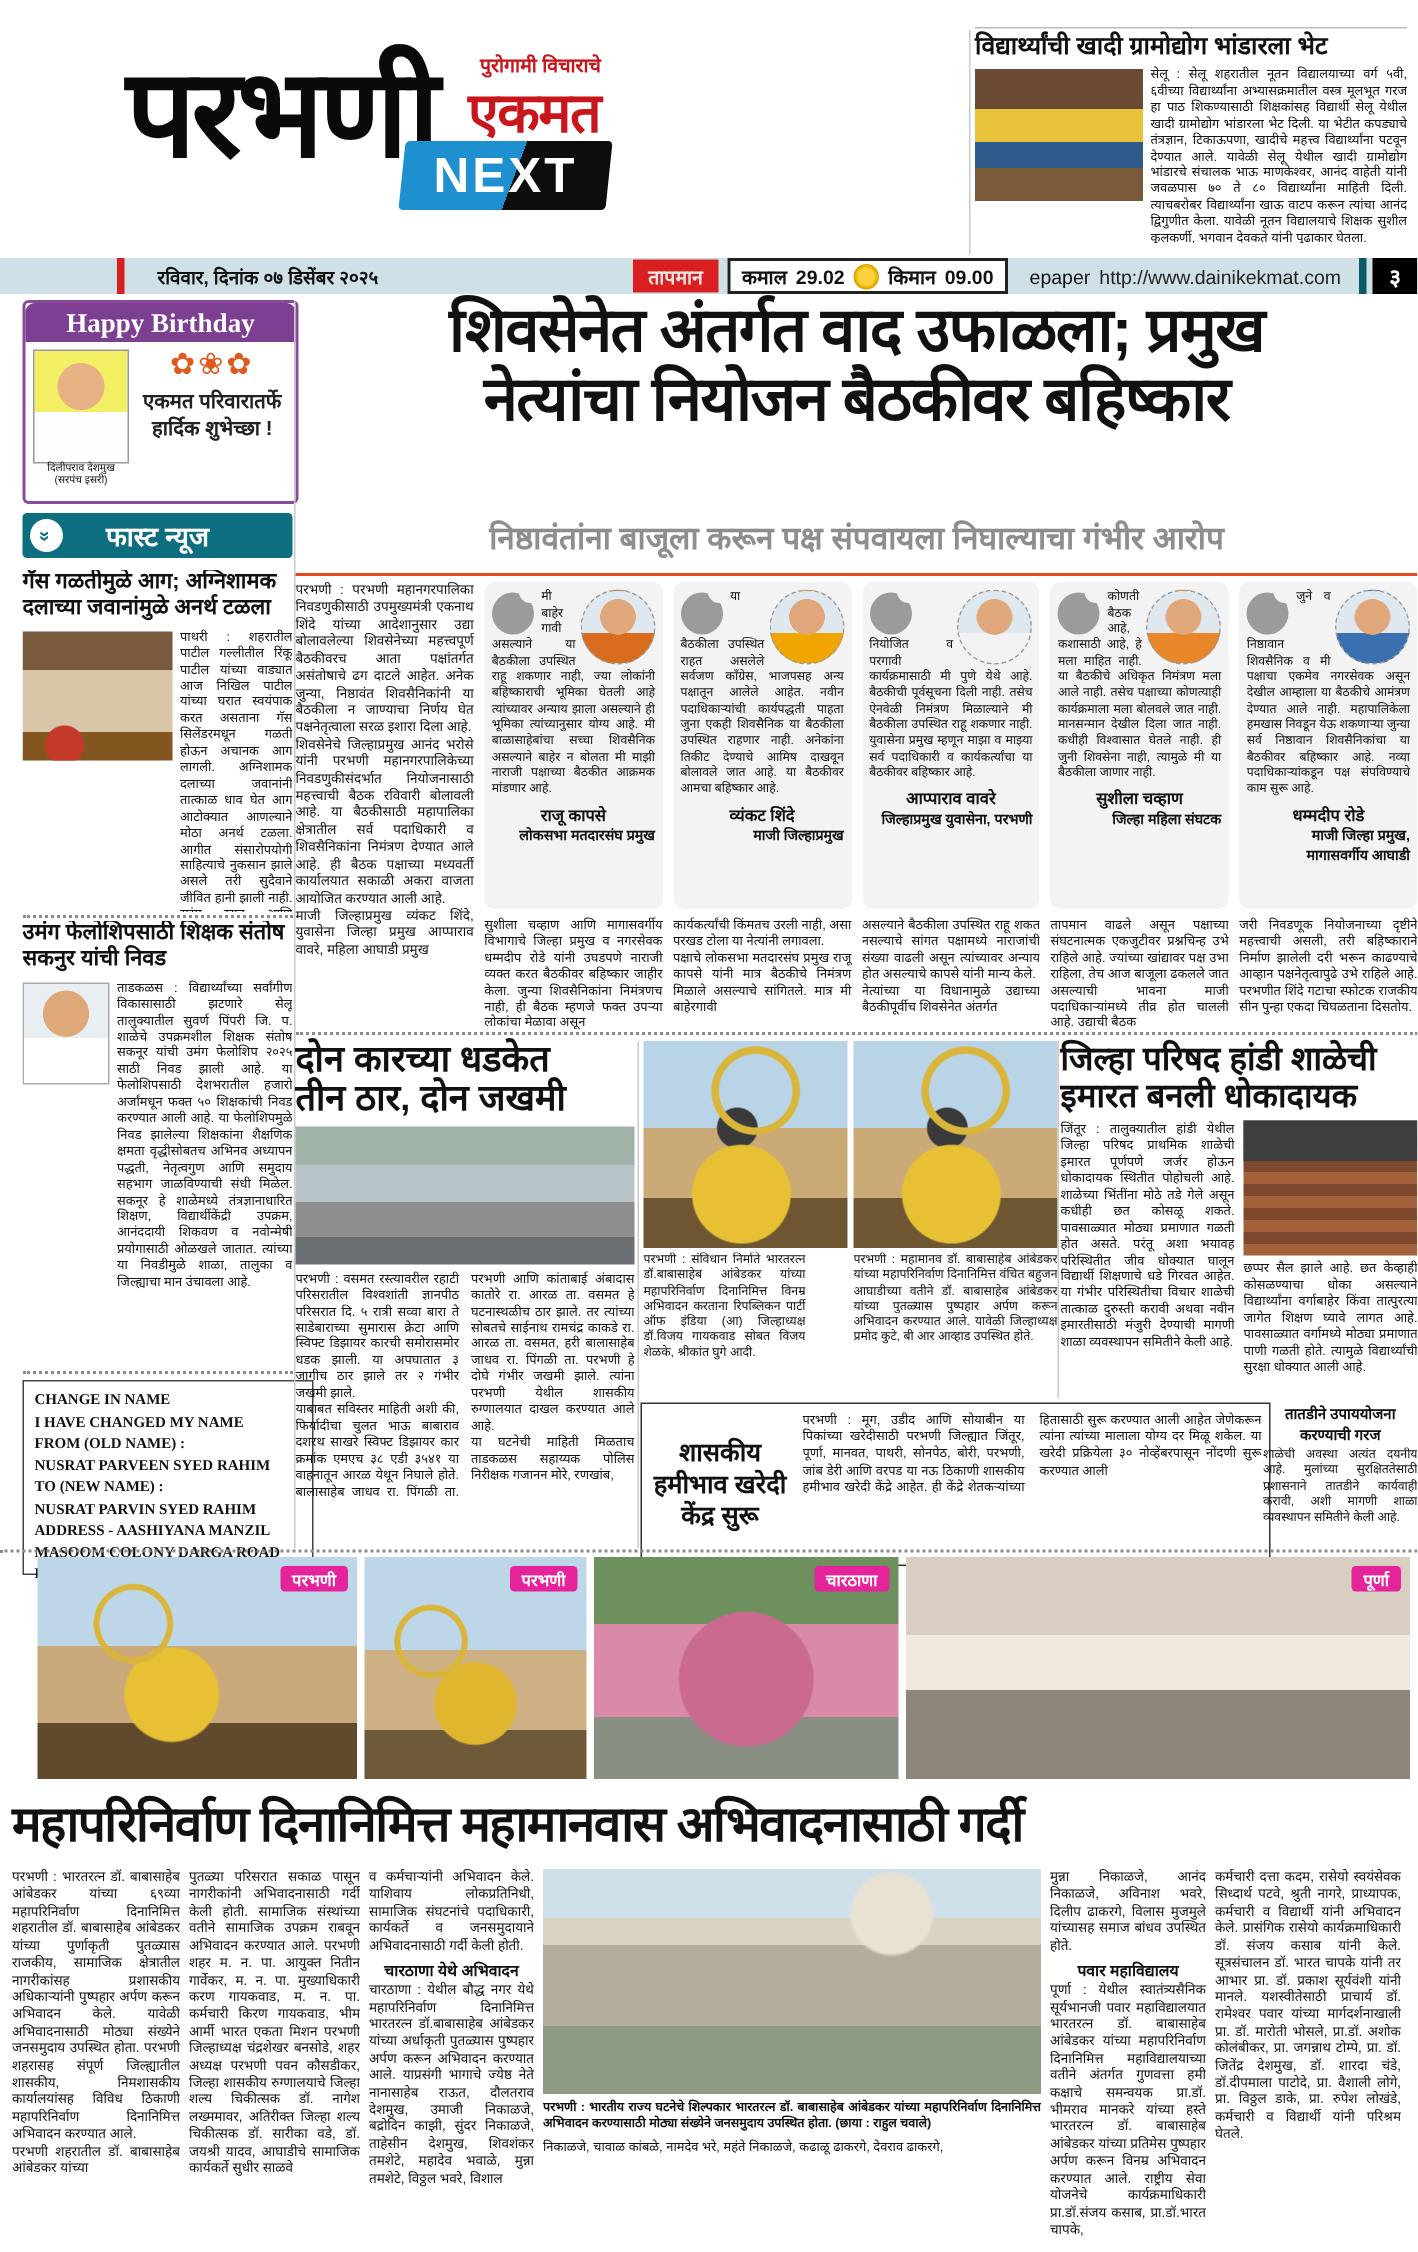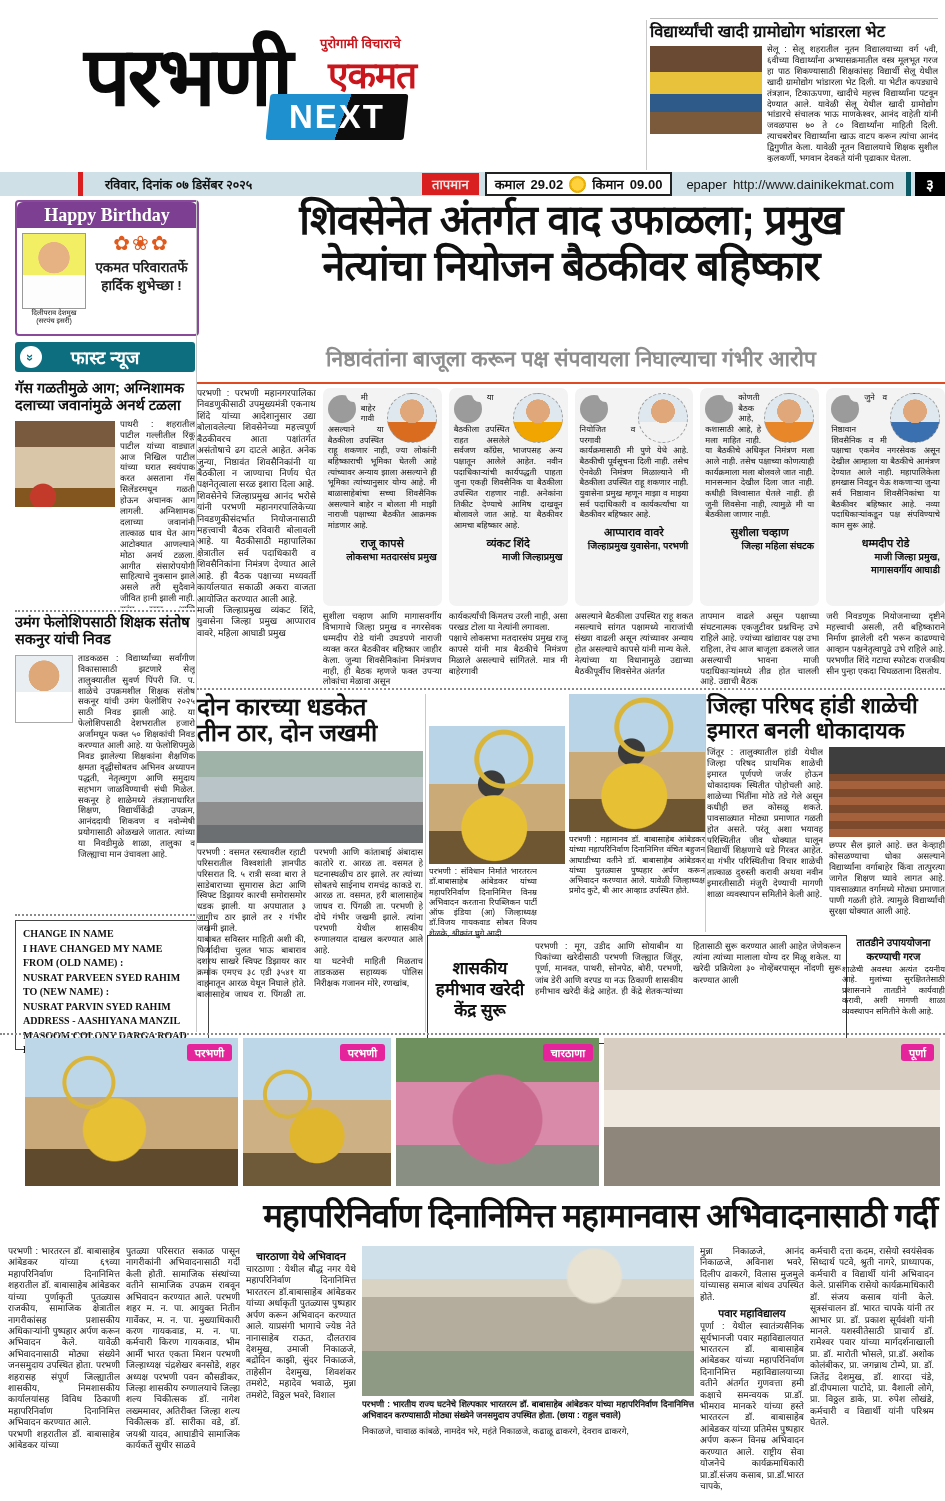--- a/index.html
+++ b/index.html
@@ -6,21 +6,21 @@
   body{font-family:"Liberation Sans","DejaVu Sans",sans-serif;color:#111;}
   #page{position:relative;width:945px;height:1501px;background:#fff;overflow:hidden;}
   .abs{position:absolute;}
   .pre{white-space:pre-line;}
   .bt{font-size:8.6px;line-height:1.27;text-align:justify;overflow:hidden;}
   .hid{overflow:hidden;}
 
   
   .city{left:84px;top:36px;font-size:82px;line-height:1;font-weight:800;letter-spacing:-3px;color:#0a0a0a;}
   .tagline{left:320px;top:34px;font-size:13px;font-weight:bold;color:#c9161d;}
-  .brand{left:328px;top:48px;font-size:37px;font-weight:800;color:#c9161d;letter-spacing:-1px;}
+  .brand{left:312px;top:48px;font-size:37px;font-weight:800;color:#c9161d;letter-spacing:-1px;}
   .next-logo{left:268px;top:94px;width:138px;height:46px;background:linear-gradient(105deg,#1e90cf 0 54%,#0d0d0d 54%);transform:skew(-6deg);display:flex;align-items:center;justify-content:center;border-radius:3px;}
   .next-logo span{transform:skew(6deg);color:#fff;font-weight:800;font-size:33px;letter-spacing:2px;}
 
   
   .khadi{left:650px;top:18px;width:288px;height:152px;border-top:1px solid #bbb;padding-top:3px;}
   .khadi h1{margin:0 0 3px 0;font-size:16.5px;line-height:1.15;font-weight:800;}
   .vline{border-left:1px solid #c9c9c9;width:0;}
 
   
   .datebar{left:0;top:172px;width:945px;height:24px;background:#cfe0e6;display:flex;align-items:center;font-size:12px;}
@@ -98,21 +98,21 @@
   
   .prow{left:25px;top:1038px;width:920px;height:148px;display:flex;gap:5px;}
   .prow .fig2{position:relative;height:148px;}
   .ptag{position:absolute;top:6px;right:6px;background:#e5239a;color:#fff;font-size:11px;font-weight:bold;padding:1px 8px;border-radius:3px;}
   .ev1{background:radial-gradient(circle at 30% 30%,transparent 0 22px,#d9b53c 23px 26px,transparent 27px),radial-gradient(circle at 42% 62%,#e8c033 0 20%,transparent 21%),linear-gradient(180deg,#bed7e8 0 40%,#c9a979 40% 75%,#5f4a2e 75%);}
   .ev2{background:radial-gradient(circle at 30% 38%,transparent 0 20px,#d9b53c 21px 24px,transparent 25px),radial-gradient(circle at 50% 66%,#e0b62e 0 22%,transparent 23%),linear-gradient(180deg,#bed7e8 0 42%,#cdb184 42% 78%,#6e5a38 78%);}
   .ev3{background:radial-gradient(circle at 50% 55%,#c96a8e 0 34%,transparent 35%),linear-gradient(180deg,#6e8f5e 0 30%,#d88aa8 30% 72%,#8a8f84 72%);}
   .ev4{background:linear-gradient(180deg,#d8cfc2 0 35%,#efe9df 35% 60%,#8f867b 60%),repeating-linear-gradient(90deg,transparent 0 26px,rgba(60,60,60,.25) 26px 28px);}
 
   
-  .bot-h{left:8px;top:1192px;width:929px;font-size:33px;font-weight:800;text-align:right;letter-spacing:-1px;white-space:nowrap;}
+  .bot-h{left:8px;top:1192px;width:929px;font-size:33px;font-weight:800;text-align:left;letter-spacing:-1px;white-space:nowrap;}
   .botcols{left:8px;top:1246px;width:929px;height:250px;display:flex;gap:6px;}
   .bc{overflow:hidden;}
   .bc .sub{font-size:10.5px;font-weight:800;text-align:center;margin:3px 0 1px 0;}
   .crowd{width:100%;height:150px;background:radial-gradient(circle at 70% 20%,#e8e2d2 0 10%,transparent 11%),linear-gradient(180deg,#cfe0ea 0 22%,#d9d3c4 22% 34%,#b4ad9e 34% 70%,#8e9a84 70%);}
   .crowd-cap{font-size:8.4px;line-height:1.3;text-align:justify;margin-top:3px;font-weight:bold;}
   .names-line{font-size:8.6px;margin-top:4px;}
 </style>
 </head>
 <body>
 
@@ -275,21 +275,21 @@
     <h2 class="pre">दोन कारच्या धडकेत
 तीन ठार, दोन जखमी</h2>
     <div class="crash-photo"></div>
     <div class="acc-body bt pre">परभणी : वसमत रस्त्यावरील रहाटी परिसरातील विश्वशांती ज्ञानपीठ परिसरात दि. ५ रात्री सव्वा बारा ते साडेबाराच्या सुमारास क्रेटा आणि स्विफ्ट डिझायर कारची समोरासमोर धडक झाली. या अपघातात ३ जागीच ठार झाले तर २ गंभीर जखमी झाले.
 याबाबत सविस्तर माहिती अशी की, फिर्यादीचा चुलत भाऊ बाबाराव दशरथ साखरे स्विफ्ट डिझायर कार क्रमांक एमएच ३८ एडी ३५४१ या वाहनातून आरळ येथून निघाले होते. बालासाहेब जाधव रा. पिंगळी ता. परभणी आणि कांताबाई अंबादास कातोरे रा. आरळ ता. वसमत हे घटनास्थळीच ठार झाले. तर त्यांच्या सोबतचे साईनाथ रामचंद्र काकडे रा. आरळ ता. वसमत, हरी बालासाहेब जाधव रा. पिंगळी ता. परभणी हे दोघे गंभीर जखमी झाले. त्यांना परभणी येथील शासकीय रुग्णालयात दाखल करण्यात आले आहे.
 या घटनेची माहिती मिळताच ताडकळस सहाय्यक पोलिस निरीक्षक गजानन मोरे, रणखांब,</div>
   </div>
 
   <div class="abs vline" style="left:425px;top:694px;height:338px;"></div>
 
-  <div class="abs fig" style="left:429px;top:694px;width:108px;margin-top:32px;">
+  <div class="abs fig" style="left:429px;top:694px;width:108px;">
     <div class="statue"></div>
     <div class="figcap" style="height:96px;">परभणी : संविधान निर्माते भारतरत्न डॉ.बाबासाहेब आंबेडकर यांच्या महापरिनिर्वाण दिनानिमित्त विनम्र अभिवादन करताना रिपब्लिकन पार्टी ऑफ इंडिया (आ) जिल्हाध्यक्ष डॉ.विजय गायकवाड सोबत विजय शेळके, श्रीकांत घुगे आदी.</div>
   </div>
   <div class="abs fig" style="left:569px;top:694px;width:136px;">
     <div class="statue"></div>
     <div class="figcap" style="height:96px;">परभणी : महामानव डॉ. बाबासाहेब आंबेडकर यांच्या महापरिनिर्वाण दिनानिमित्त वंचित बहुजन आघाडीच्या वतीने डॉ. बाबासाहेब आंबेडकर यांच्या पुतळ्यास पुष्पहार अर्पण करून अभिवादन करण्यात आले. यावेळी जिल्हाध्यक्ष प्रमोद कुटे, बी आर आव्हाड उपस्थित होते.</div>
   </div>
 
   <div class="abs vline" style="left:705px;top:694px;height:238px;"></div>
 
@@ -332,20 +332,21 @@
     </div>
   </div>
 
   <div class="abs bot-h">महापरिनिर्वाण दिनानिमित्त महामानवास अभिवादनासाठी गर्दी</div>
 
   <div class="abs botcols">
     <div class="bc bt pre" style="width:112px;font-size:9px;">परभणी : भारतरत्न डॉ. बाबासाहेब आंबेडकर यांच्या ६९व्या महापरिनिर्वाण दिनानिमित्त शहरातील डॉ. बाबासाहेब आंबेडकर यांच्या पुर्णाकृती पुतळ्यास राजकीय, सामाजिक क्षेत्रातील नागरीकांसह प्रशासकीय अधिकाऱ्यांनी पुष्पहार अर्पण करून अभिवादन केले. यावेळी अभिवादनासाठी मोठ्या संख्येने जनसमुदाय उपस्थित होता. परभणी शहरासह संपूर्ण जिल्ह्यातील शासकीय, निमशासकीय कार्यालयांसह विविध ठिकाणी महापरिनिर्वाण दिनानिमित्त अभिवादन करण्यात आले.
 परभणी शहरातील डॉ. बाबासाहेब आंबेडकर यांच्या</div>
     <div class="bc bt" style="width:114px;font-size:9px;">पुतळ्या परिसरात सकाळ पासून नागरीकांनी अभिवादनासाठी गर्दी केली होती. सामाजिक संस्थांच्या वतीने सामाजिक उपक्रम राबवून अभिवादन करण्यात आले. परभणी शहर म. न. पा. आयुक्त नितीन गार्वेकर, म. न. पा. मुख्याधिकारी करण गायकवाड, म. न. पा. कर्मचारी किरण गायकवाड, भीम आर्मी भारत एकता मिशन परभणी जिल्हाध्यक्ष चंद्रशेखर बनसोडे, शहर अध्यक्ष परभणी पवन कौसडीकर, जिल्हा शासकीय रुग्णालयाचे जिल्हा शल्य चिकीत्सक डॉ. नागेश लख्ममावर, अतिरीक्त जिल्हा शल्य चिकीत्सक डॉ. सारीका वडे, डॉ. जयश्री यादव, आघाडीचे सामाजिक कार्यकर्ते सुधीर साळवे</div>
     <div class="bc" style="width:110px;">
+      <div class="bt" style="font-size:9px;">व कर्मचाऱ्यांनी अभिवादन केले. याशिवाय लोकप्रतिनिधी, सामाजिक संघटनांचे पदाधिकारी, कार्यकर्ते व जनसमुदायाने अभिवादनासाठी गर्दी केली होती.</div>
       <div class="sub">चारठाणा येथे अभिवादन</div>
       <div class="bt" style="font-size:9px;height:150px;">चारठाणा : येथील बौद्ध नगर येथे महापरिनिर्वाण दिनानिमित्त भारतरत्न डॉ.बाबासाहेब आंबेडकर यांच्या अर्धाकृती पुतळ्यास पुष्पहार अर्पण करून अभिवादन करण्यात आले. याप्रसंगी भागाचे ज्येष्ठ नेते नानासाहेब राऊत, दौलतराव देशमुख, उमाजी निकाळजे, बद्रोदिन काझी, सुंदर निकाळजे, ताहेसीन देशमुख, शिवशंकर तमशेटे, महादेव भवाळे, मुन्ना तमशेटे, विठ्ठल भवरे, विशाल</div>
     </div>
     <div class="bc" style="width:332px;">
       <div class="crowd"></div>
       <div class="crowd-cap">परभणी : भारतीय राज्य घटनेचे शिल्पकार भारतरत्न डॉ. बाबासाहेब आंबेडकर यांच्या महापरिनिर्वाण दिनानिमित्त अभिवादन करण्यासाठी मोठ्या संख्येने जनसमुदाय उपस्थित होता. (छाया : राहुल चवाले)</div>
       <div class="names-line">निकाळजे, चावाळ कांबळे, नामदेव भरे, महंते निकाळजे, कढाळू ढाकरगे, देवराव ढाकरगे,</div>
     </div>
     <div class="bc" style="width:104px;">
       <div class="bt" style="font-size:9px;">मुन्ना निकाळजे, आनंद निकाळजे, अविनाश भवरे, दिलीप ढाकरगे, विलास मुजमुले यांच्यासह समाज बांधव उपस्थित होते.</div>

